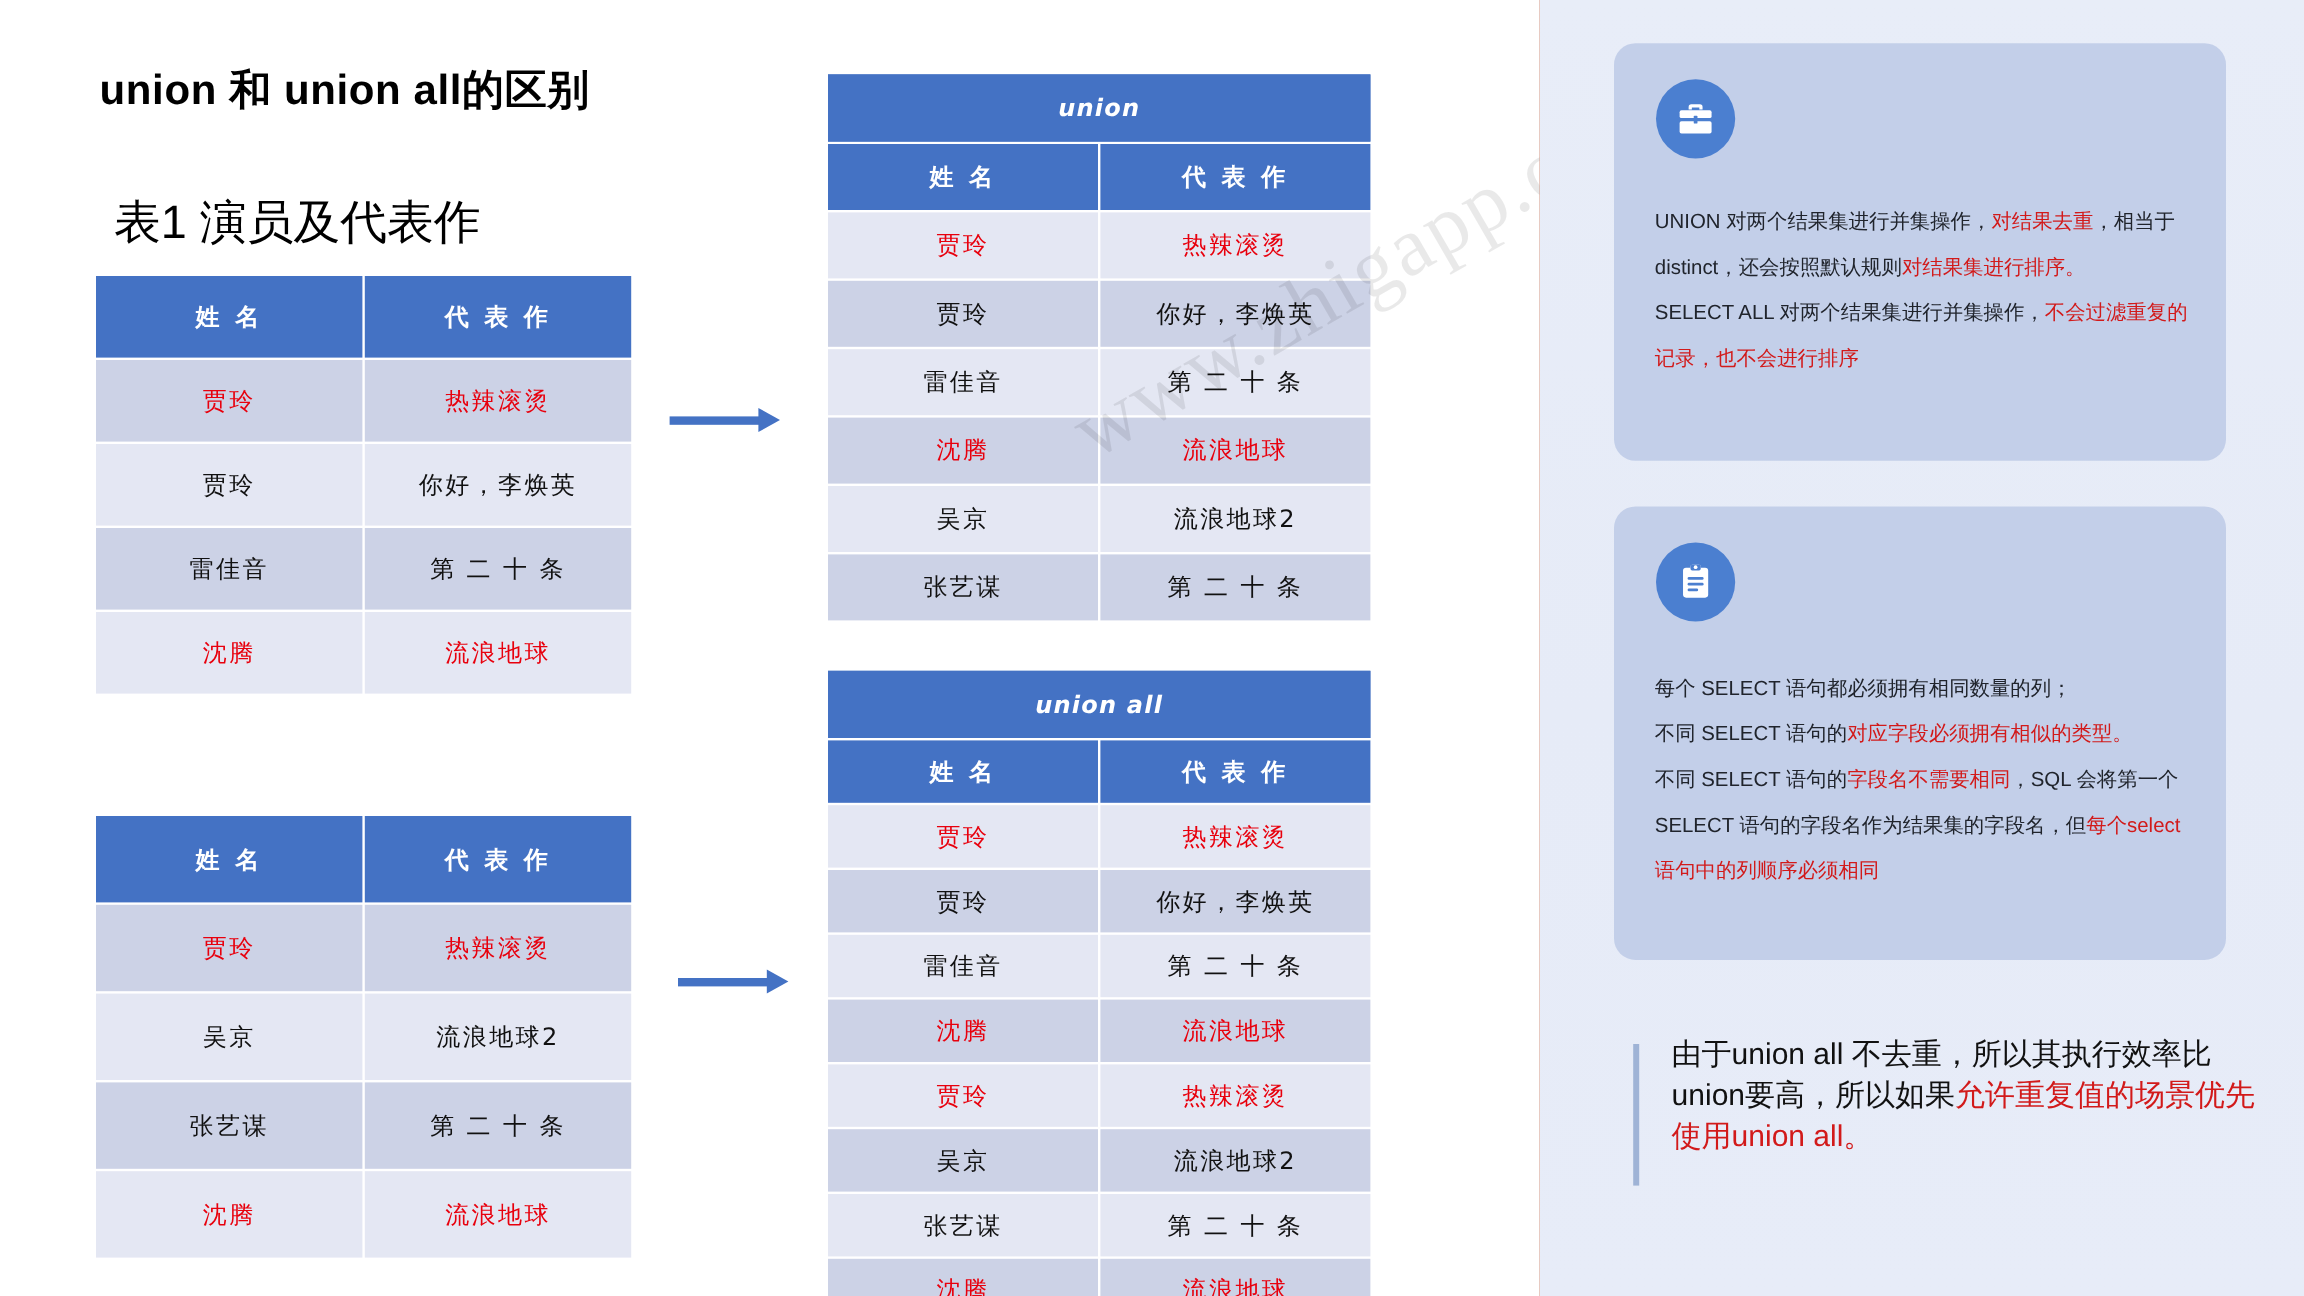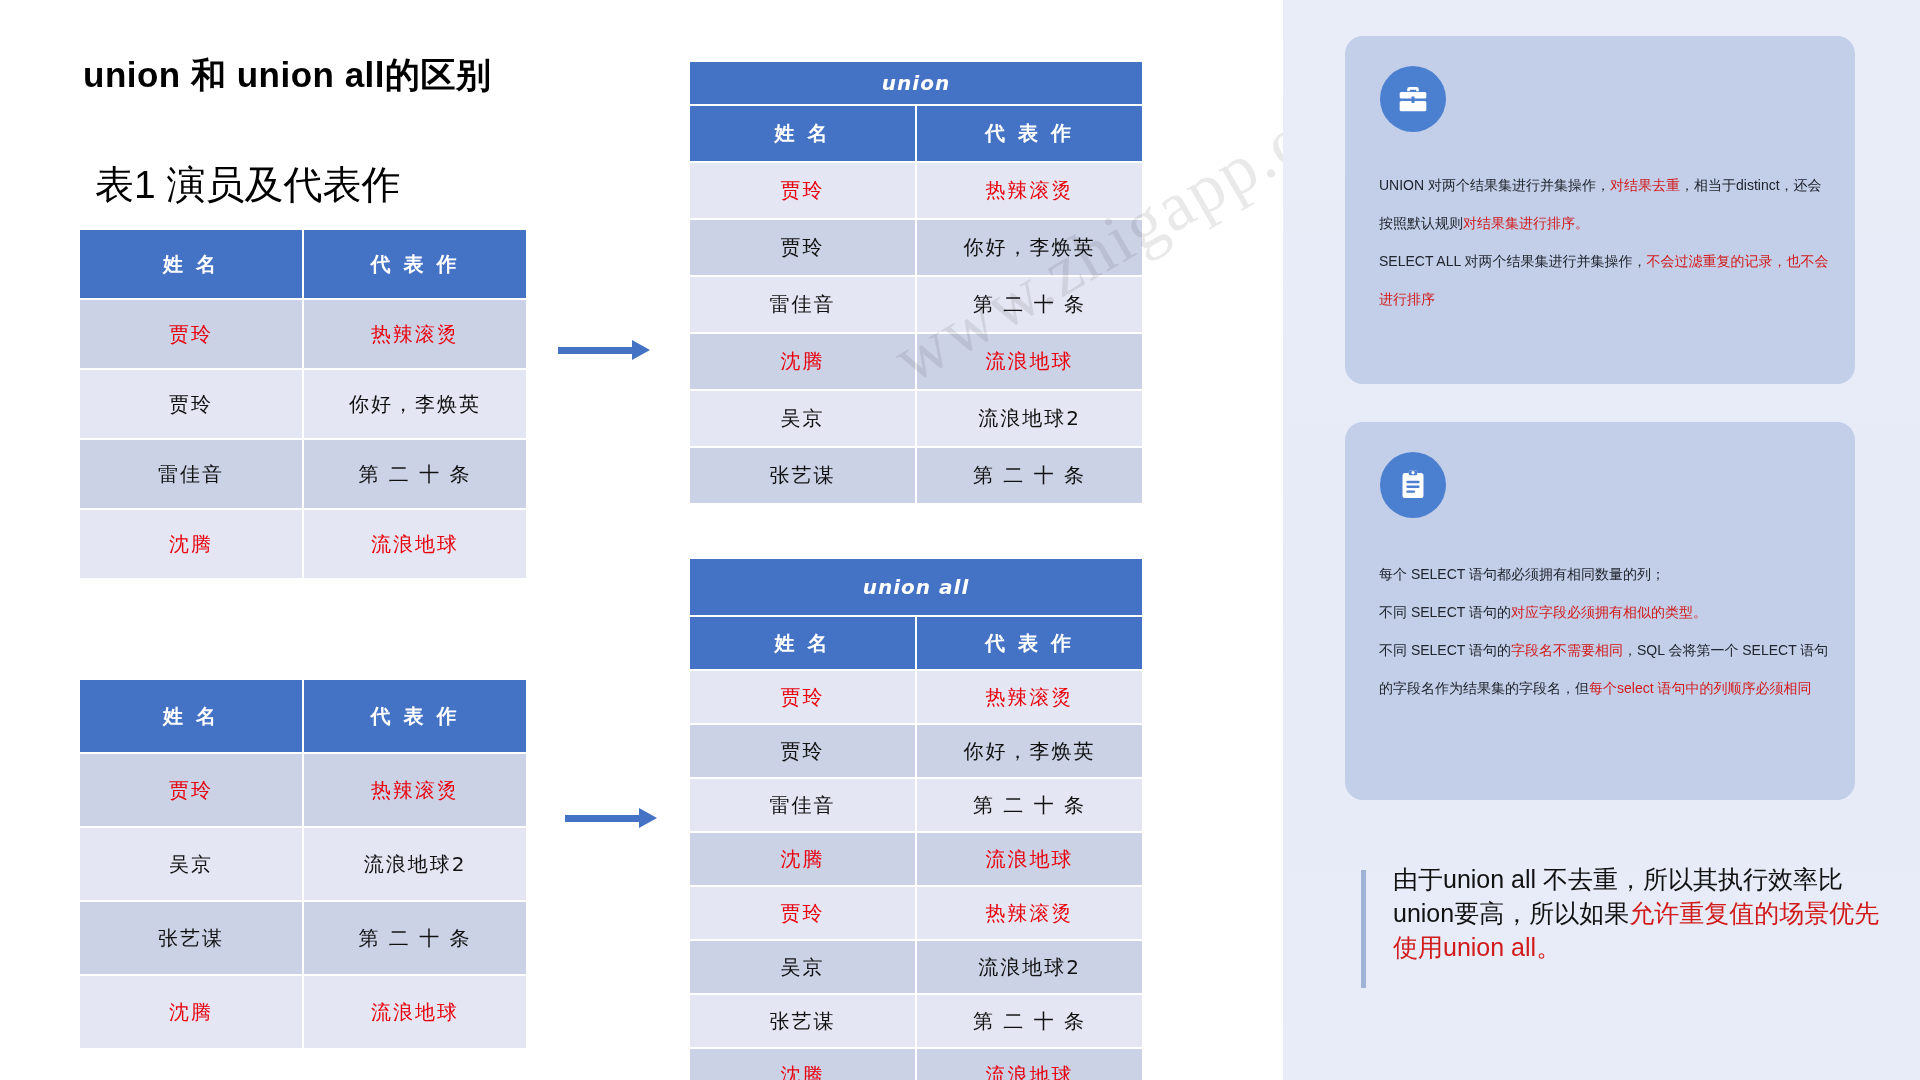--- a/index.html
+++ b/index.html
@@ -92,21 +92,21 @@
   .t2 { left: 78px; top: 678px; width: 448px; }
   .t2 td { height: 72px; }
   .t2 .c1 { width: 222px; }
   .t2 .c2 { width: 222px; }
 
   
   .tu { left: 688px; top: 60px; width: 456px; }
   .tu td { height: 55px; }
   .tu .c1 { width: 226px; }
   .tu .c2 { width: 226px; }
-  .tu .title-row td { height: 42px; }
+  .tu .title-row td { height: 56px; }
 
   
   .tua { left: 688px; top: 557px; width: 456px; }
   .tua td { height: 52px; }
   .tua .c1 { width: 226px; }
   .tua .c2 { width: 226px; }
   .tua .title-row td { height: 56px; }
 
   
   .arrow { position: absolute; height: 20px; }
@@ -148,21 +148,21 @@
     left: 35px; top: 30px;
     width: 66px; height: 66px;
     border-radius: 50%;
     background: #4b7fd0;
     display: flex; align-items: center; justify-content: center;
   }
   .card-body {
     position: absolute;
     left: 34px;
     right: 20px;
-    font-size: 14px;
+    font-size: 17px;
     line-height: 38px;
     color: #20242c;
     font-family: "Liberation Sans", sans-serif;
   }
   .card1 .card-body { top: 130px; }
   .card2 .card-body { top: 133px; }
   .card-body .rd { color: #d21a1a; }
 
   
   .conclusion {

